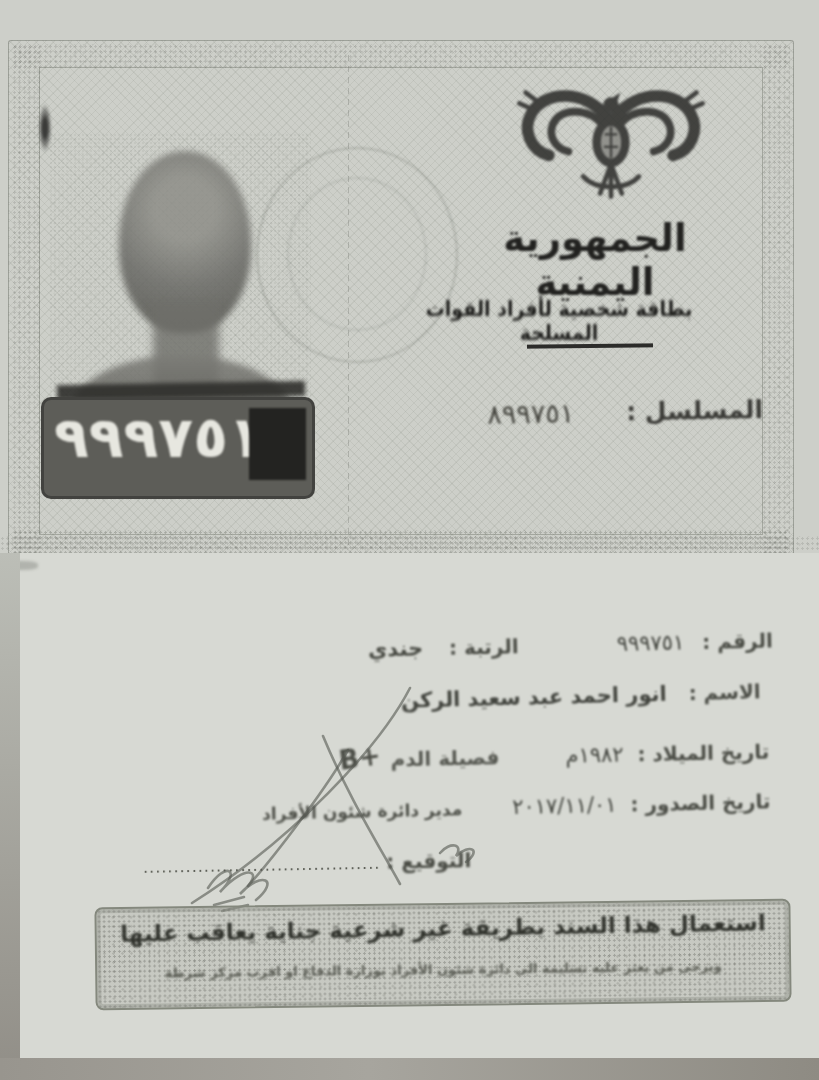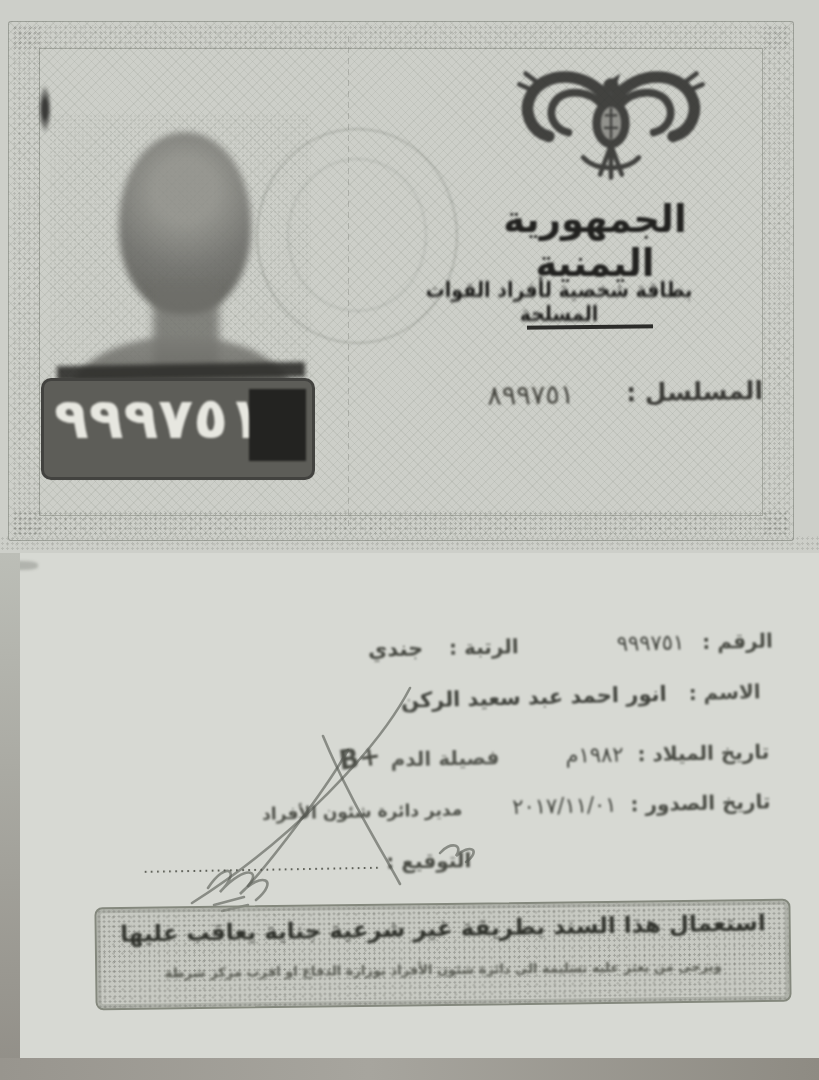--- a/index.html
+++ b/index.html
@@ -12,21 +12,21 @@
                           radial-gradient(rgba(60,62,56,.04) 1px,transparent 1.4px);
          background-size:4px 4px,7px 7px;background-position:0 0,2px 3px;}
   .speckle{background-image:radial-gradient(rgba(50,52,46,.25) 1px,transparent 1.3px),
                             radial-gradient(rgba(60,62,55,.16) 1px,transparent 1.5px);
            background-size:5px 5px,9px 9px;background-position:0 0,3px 4px;}
   .crosshatch{background-image:
       repeating-linear-gradient(45deg,rgba(95,100,90,.09) 0 1px,transparent 1px 6px),
       repeating-linear-gradient(-45deg,rgba(95,100,90,.09) 0 1px,transparent 1px 6px);}
 
   
-  #card-front{position:absolute;left:8px;top:21px;width:784px;height:518px;
+  #card-front{position:absolute;left:8px;top:40px;width:784px;height:518px;
       border:1px solid rgba(100,105,96,.45);border-radius:3px;}
   .frame-inner{position:absolute;left:30px;right:30px;top:26px;bottom:24px;
       border:1px solid rgba(100,105,96,.40);}
   .band{position:absolute;opacity:.55;}
   .band.top{left:4px;right:4px;top:3px;height:24px;}
   .band.bottom{left:4px;right:4px;bottom:3px;height:26px;opacity:.8;}
   .band.left{left:3px;top:4px;bottom:4px;width:28px;}
   .band.right{right:3px;top:4px;bottom:4px;width:28px;}
   #ink-blob{position:absolute;left:28px;top:58px;width:16px;height:58px;border-radius:40%;
       background:radial-gradient(closest-side,#3a3a38 30%,rgba(58,58,56,0) 85%);filter:blur(1px);}

